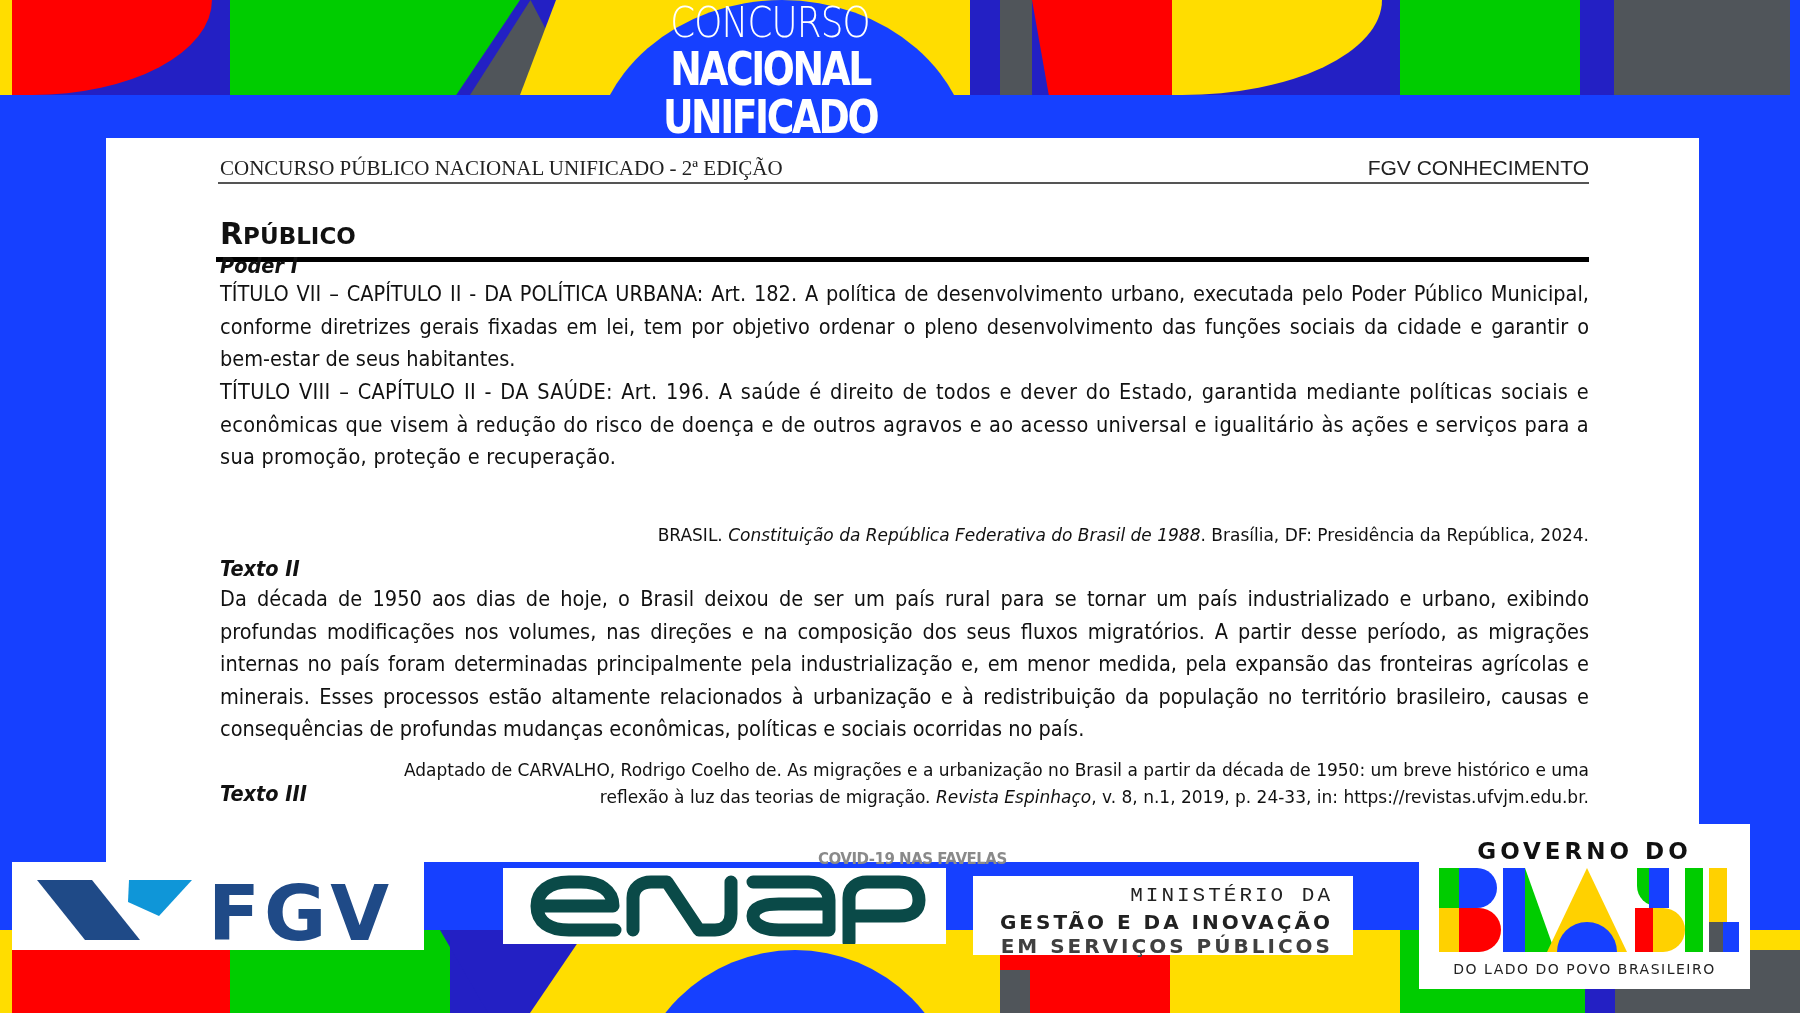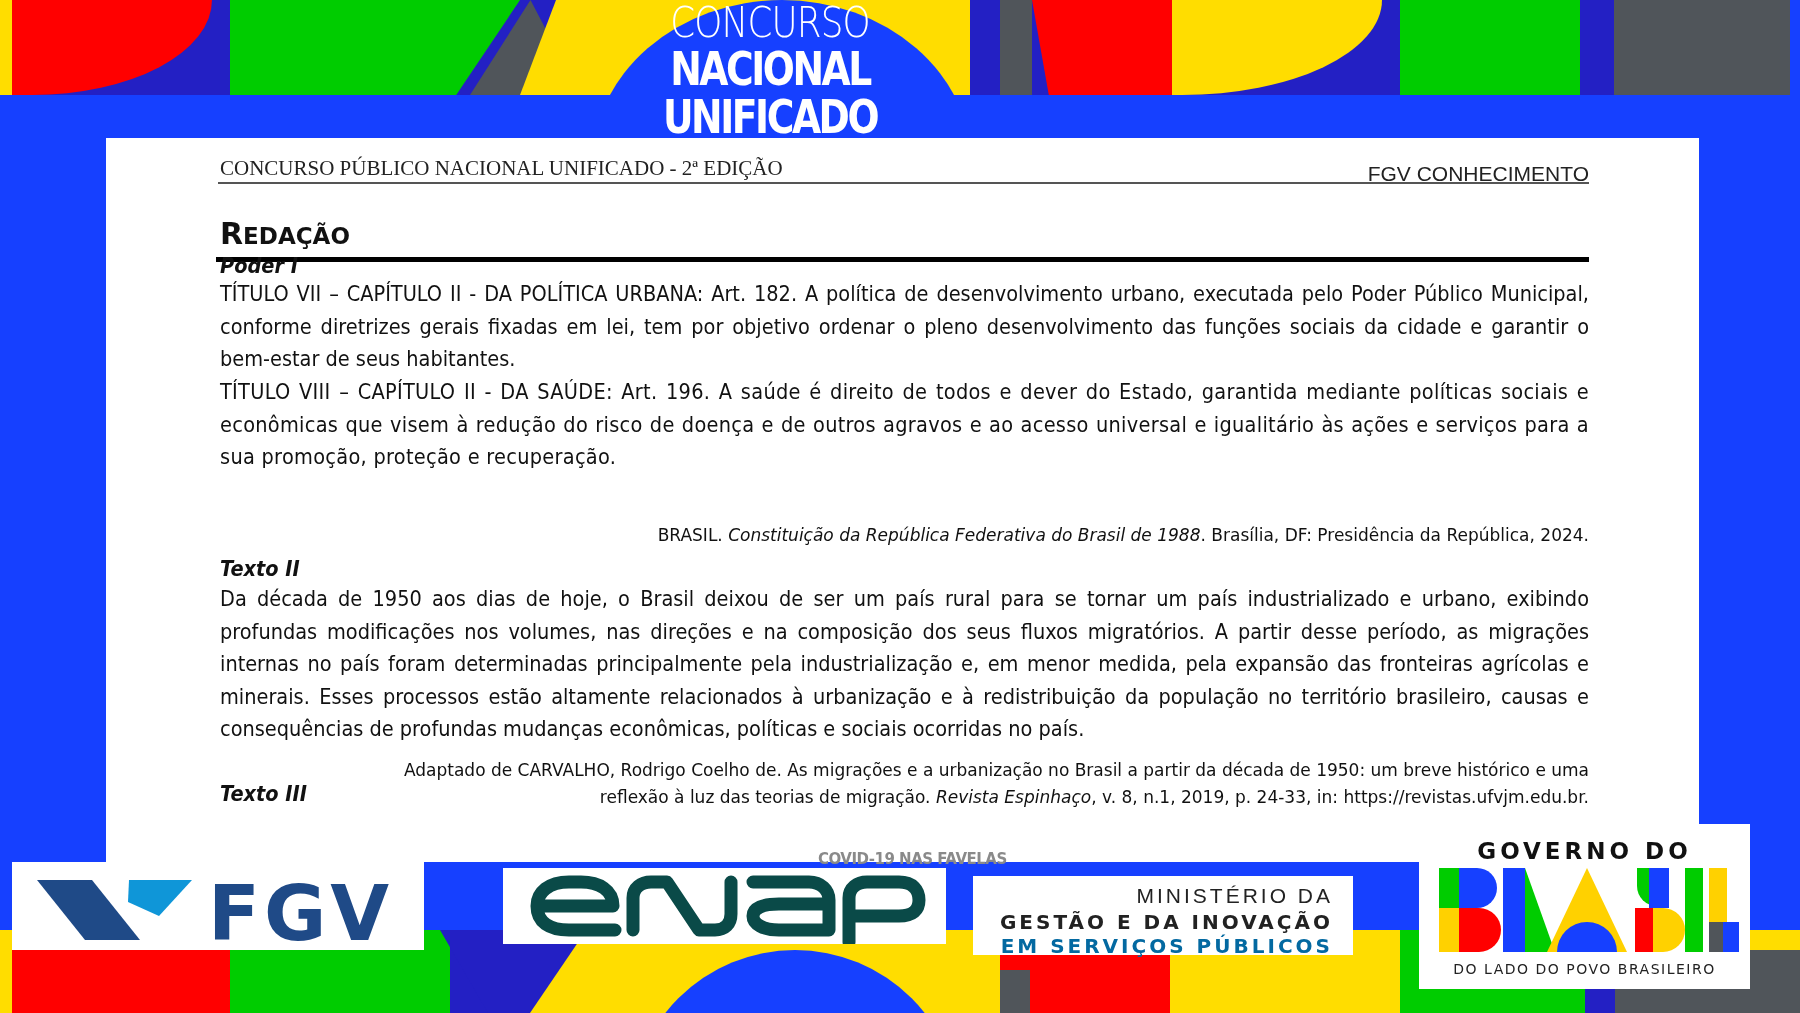--- a/index.html
+++ b/index.html
@@ -19,42 +19,42 @@
   
   #brand-title { left:620px; top:2px; width:300px; text-align:center; color:#fff; line-height:1; }
   #brand-title .l1 { font-size:42px; font-weight:300; letter-spacing:-1px; display:block; font-family:"DejaVu Sans", sans-serif; transform:scaleX(0.85); }
   #brand-title .l2, #brand-title .l3 { font-size:46px; font-weight:bold; letter-spacing:-3px; display:block; margin-top:2px; font-family:"DejaVu Sans", sans-serif; transform:scaleX(0.82); }
 
   
   #page { left:106px; top:138px; width:1593px; height:724px; background:#fff; }
   .doc { position:absolute; color:#111; }
   #doc-header-left, #doc-header-right { top:18px; font-size:21px; color:#222; font-family:"Liberation Sans", sans-serif; }
   #doc-header-left { left:114px;font-family:Liberation Serif, serif; }
-  #doc-header-right { right:110px;margin-top:6px; }
+  #doc-header-right { right:110px; }
   #doc-header-rule { left:112px; top:44px; width:1371px; height:2px; background:#555; }
   #section-title { left:114px; top:78px; font-size:30px; font-weight:bold; color:#111; font-family:"DejaVu Sans", sans-serif; letter-spacing:0px; }
   #section-title .small { font-size:23px; }
   #section-rule { left:110px; top:119px; width:1373px; height:5px; background:#000; }
 
   .txt { position:absolute; left:114px; width:1369px; font-family:"DejaVu Sans Condensed","DejaVu Sans", sans-serif; font-size:21.5px; color:#111; line-height:32.6px; }
   .label { font-weight:bold; font-style:italic; }
   .just { text-align:justify; text-align-last:left; }
   .cite { position:absolute; right:110px; text-align:right; font-size:17px; line-height:27px; color:#111; font-family:"DejaVu Sans", sans-serif; transform-origin:right top;margin-top:9px; }
 
   
   .logo-box { position:absolute; background:#fff; }
   #fgv-box { left:12px; top:862px; width:412px; height:88px; }
   #enap-box { left:503px; top:868px; width:443px; height:76px; }
   #mgi-box { left:973px; top:876px; width:380px; height:79px; }
   #brasil-box { left:1419px; top:824px; width:331px; height:165px; }
 
   #covid-text { left:818px; top:850px; font-size:15px; color:#8a8a8a; font-weight:bold; font-family:"DejaVu Sans", sans-serif; letter-spacing:-0.5px; }
-  #mgi-l1 { right:20px; top:8px; font-size:21px; letter-spacing:3px; color:#222; font-family:Liberation Sans, sans-serif; }
+  #mgi-l1 { right:20px; top:8px; font-size:21px; letter-spacing:3px; color:#222; font-family:Liberation Mono, monospace; }
   #mgi-l2 { right:20px; top:34px; font-size:20px; font-weight:bold; letter-spacing:3px; color:#222; font-family:"DejaVu Sans", sans-serif; }
-  #mgi-l3 { right:20px; top:58px; font-size:20px; font-weight:bold; letter-spacing:3px; color:#0369a1; font-family:"DejaVu Sans", sans-serif; }
+  #mgi-l3 { right:20px; top:58px; font-size:20px; font-weight:bold; letter-spacing:3px; color:#404040; font-family:"DejaVu Sans", sans-serif; }
   #gov-l1 { left:0; width:331px; text-align:center; top:14px; font-size:23px; font-weight:bold; letter-spacing:4px; color:#111; font-family:"DejaVu Sans", sans-serif; }
   #gov-l3 { left:0; width:331px; text-align:center; top:137px; font-size:14px; letter-spacing:1.5px; color:#222; font-family:"DejaVu Sans", sans-serif; }
 </style>
 </head>
 <body>
 
 <div id="top-band" class="abs">
   <div class="shape" style="left:0;top:0;width:12px;height:95px;background:#ffdd00;"></div>
   <div class="shape" style="left:12px;top:0;width:200px;height:95px;background:#ff0000;border-bottom-right-radius:180px 95px;"></div>
   <div class="shape" style="left:230px;top:0;width:290px;height:95px;background:#00cc00;clip-path:polygon(0 0,100% 0,78% 100%,0 100%);"></div>
@@ -90,21 +90,21 @@
   <span class="l1">CONCURSO</span>
   <span class="l2">NACIONAL</span>
   <span class="l3">UNIFICADO</span>
 </div>
 
 <div id="page" class="abs">
   <div id="doc-header-left" class="doc">CONCURSO PÚBLICO NACIONAL UNIFICADO - 2ª EDIÇÃO</div>
   <div id="doc-header-right" class="doc">FGV CONHECIMENTO</div>
   <div id="doc-header-rule" class="doc"></div>
 
-  <div id="section-title" class="doc"><span>R</span><span class="small">EDAÇÃO</span></div>
+  <div id="section-title" class="doc"><span>R</span><span class="small">PÚBLICO</span></div>
   <div id="section-rule" class="doc"></div>
 
   <div class="txt label" style="top:112px;">Poder I</div>
   <div class="txt just" style="top:140px;">TÍTULO VII – CAPÍTULO II - DA POLÍTICA URBANA: Art. 182. A política de desenvolvimento urbano, executada pelo Poder Público Municipal, conforme diretrizes gerais fixadas em lei, tem por objetivo ordenar o pleno desenvolvimento das funções sociais da cidade e garantir o bem-estar de seus habitantes.</div>
   <div class="txt just" style="top:238px;letter-spacing:0.3px;">TÍTULO VIII – CAPÍTULO II - DA SAÚDE: Art. 196. A saúde é direito de todos e dever do Estado, garantida mediante políticas sociais e econômicas que visem à redução do risco de doença e de outros agravos e ao acesso universal e igualitário às ações e serviços para a sua promoção, proteção e recuperação.</div>
   <div class="cite" style="top:375px;"><span>BRASIL. </span><i>Constituição da República Federativa do Brasil de 1988</i><span>. Brasília, DF: Presidência da República, 2024.</span></div>
 
   <div class="txt label" style="top:415px;">Texto II</div>
   <div class="txt just" style="top:445px;">Da década de 1950 aos dias de hoje, o Brasil deixou de ser um país rural para se tornar um país industrializado e urbano, exibindo profundas modificações nos volumes, nas direções e na composição dos seus fluxos migratórios. A partir desse período, as migrações internas no país foram determinadas principalmente pela industrialização e, em menor medida, pela expansão das fronteiras agrícolas e minerais. Esses processos estão altamente relacionados à urbanização e à redistribuição da população no território brasileiro, causas e consequências de profundas mudanças econômicas, políticas e sociais ocorridas no país.</div>
   <div class="cite" style="top:610px;">Adaptado de CARVALHO, Rodrigo Coelho de. As migrações e a urbanização no Brasil a partir da década de 1950: um breve histórico e uma</div>

